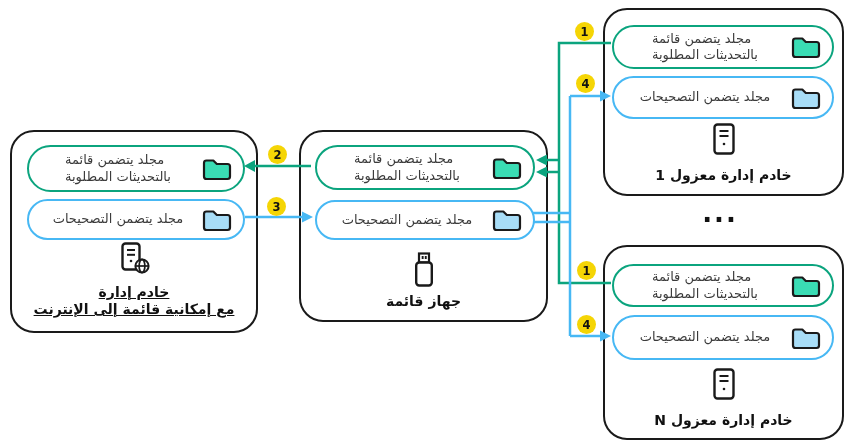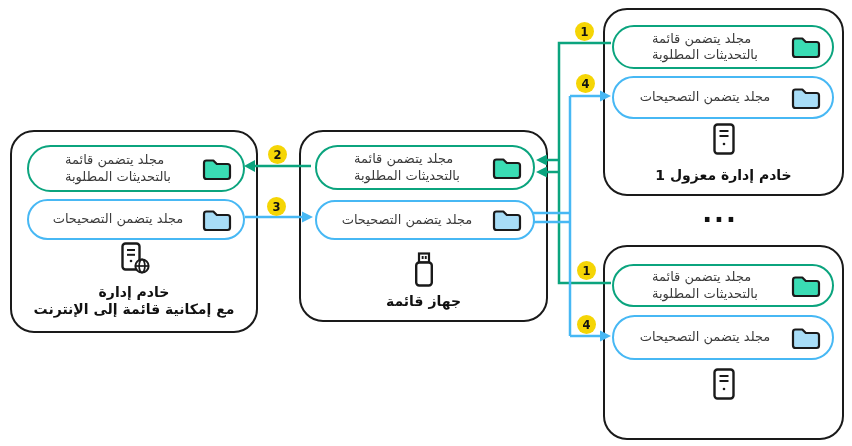--- a/index.html
+++ b/index.html
@@ -69,21 +69,21 @@
     <svg width="32" height="32" viewBox="0 0 32 32">
       <rect x="4.5" y="1.5" width="17" height="26" rx="3" fill="#fff" stroke="#1a1a1a" stroke-width="2.4"></rect>
       <line x1="9" y1="8" x2="17" y2="8" stroke="#1a1a1a" stroke-width="2"></line>
       <line x1="9" y1="12.8" x2="17" y2="12.8" stroke="#1a1a1a" stroke-width="2"></line>
       <circle cx="13" cy="19" r="1.3" fill="#1a1a1a"></circle>
       <circle cx="24" cy="24" r="6.6" fill="#fff" stroke="#1a1a1a" stroke-width="2"></circle>
       <line x1="17.6" y1="24" x2="30.4" y2="24" stroke="#1a1a1a" stroke-width="1.7"></line>
       <ellipse cx="24" cy="24" rx="2.9" ry="6.6" fill="none" stroke="#1a1a1a" stroke-width="1.7"></ellipse>
     </svg>
   </div>
-  <div class="box-caption" style="top:152px;">
+  <div class="box-caption" style="top:152px;text-decoration:underline;">
     <div>خادم إدارة</div>
     <div>مع إمكانية قائمة إلى الإنترنت</div>
   </div>
 </div>
 
 <div class="box" style="left:299px;top:130px;width:249px;height:192px;">
   <div class="pill green" style="left:14px;top:13px;width:220px;height:45px;">
     <span class="folder">
       <svg width="30" height="24" viewBox="0 0 30 24">
         <path d="M2 6 q0 -2.5 2.5 -2.5 h6.8 l3.5 3.5 h10.7 q2.5 0 2.5 2.5 v10 q0 2.5 -2.5 2.5 H4.5 Q2 22 2 19.5 Z" fill="#3adcb4" stroke="#1a1a1a" stroke-width="2.2" stroke-linejoin="round"></path>
@@ -176,20 +176,23 @@
       <span>مجلد يتضمن التصحيحات</span>
     </div>
   </div>
   <div class="box-icon" style="top:121px;">
     <svg width="24" height="32" viewBox="0 0 24 32">
       <rect x="2.5" y="1.5" width="19" height="29" rx="3" fill="#fff" stroke="#1a1a1a" stroke-width="2.4"></rect>
       <line x1="7.5" y1="8" x2="16.5" y2="8" stroke="#1a1a1a" stroke-width="2"></line>
       <line x1="7.5" y1="13" x2="16.5" y2="13" stroke="#1a1a1a" stroke-width="2"></line>
       <circle cx="12" cy="21" r="1.3" fill="#1a1a1a"></circle>
     </svg>
+  </div>
+  <div class="box-caption" style="top:165px;">
+    <div>خادم إدارة معزول N</div>
   </div>
 </div>
 
 <svg class="lines" width="852" height="446" viewBox="0 0 852 446">
 
   <g stroke="#0ba47e" stroke-width="2.5" fill="none">
     <path d="M611 43 H559 V283 H611"></path>
     <line x1="559" y1="160" x2="547" y2="160"></line>
     <line x1="559" y1="172" x2="547" y2="172"></line>
     <line x1="311" y1="166" x2="254" y2="166"></line>

